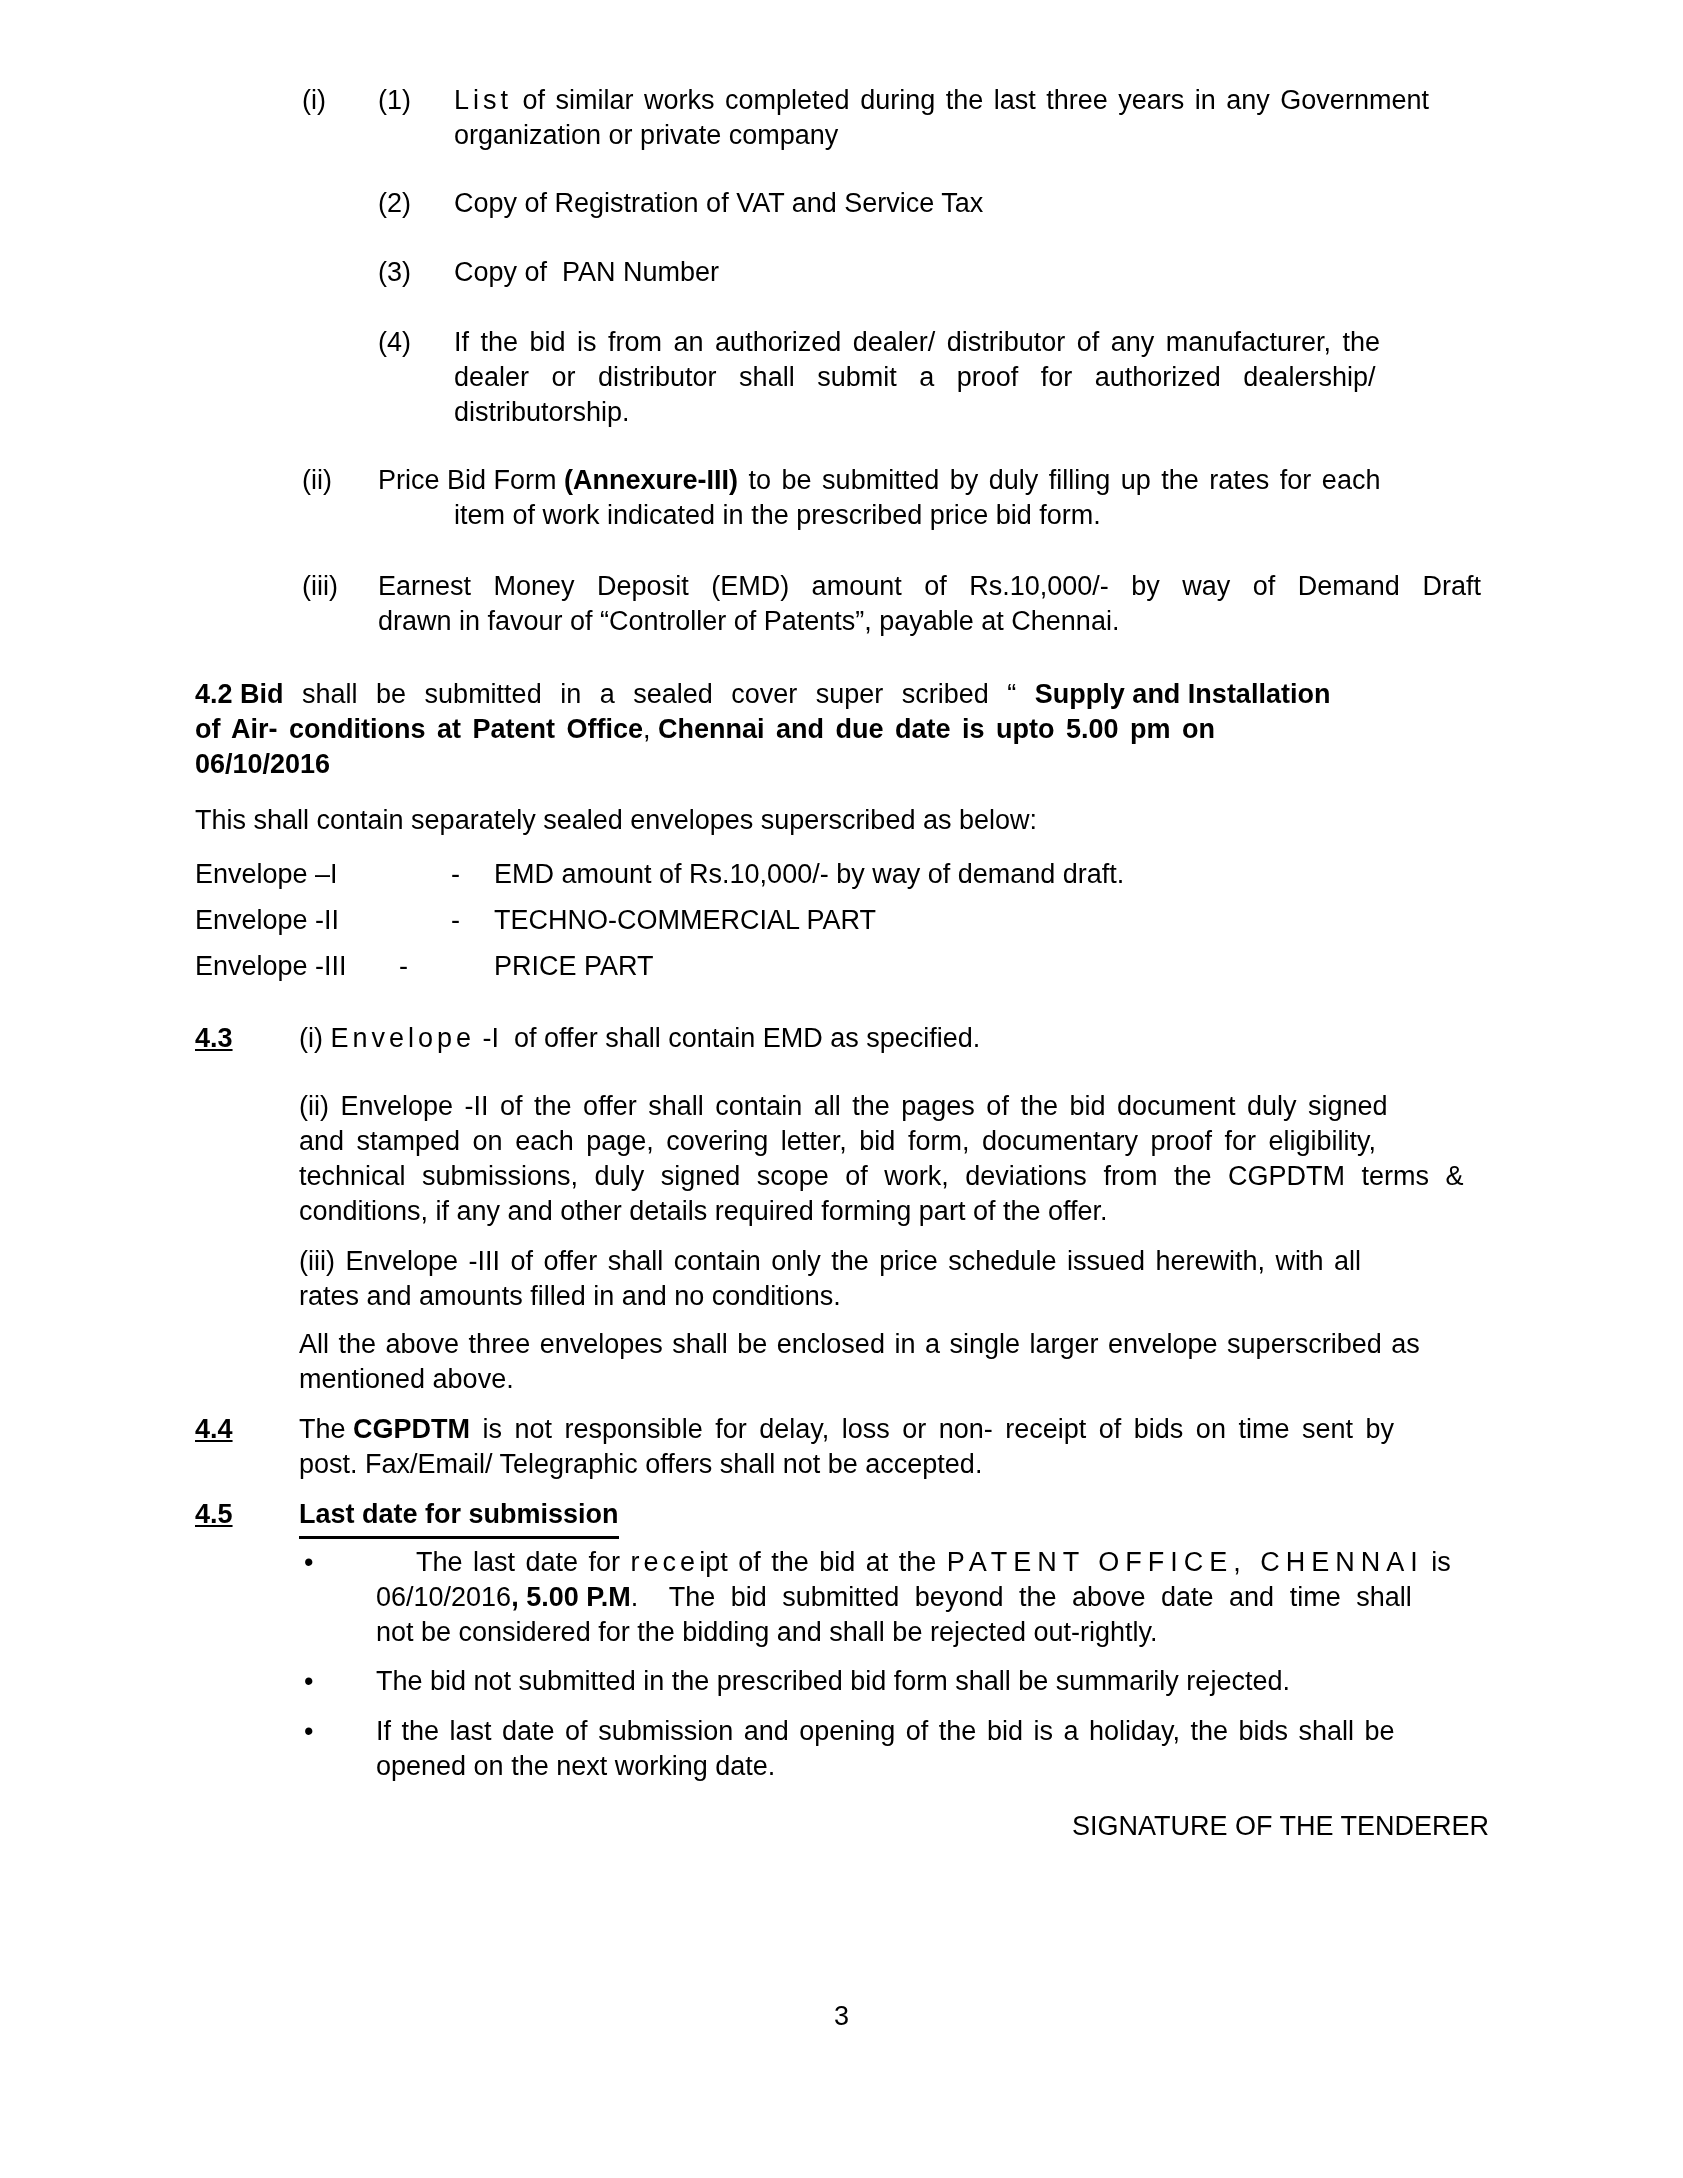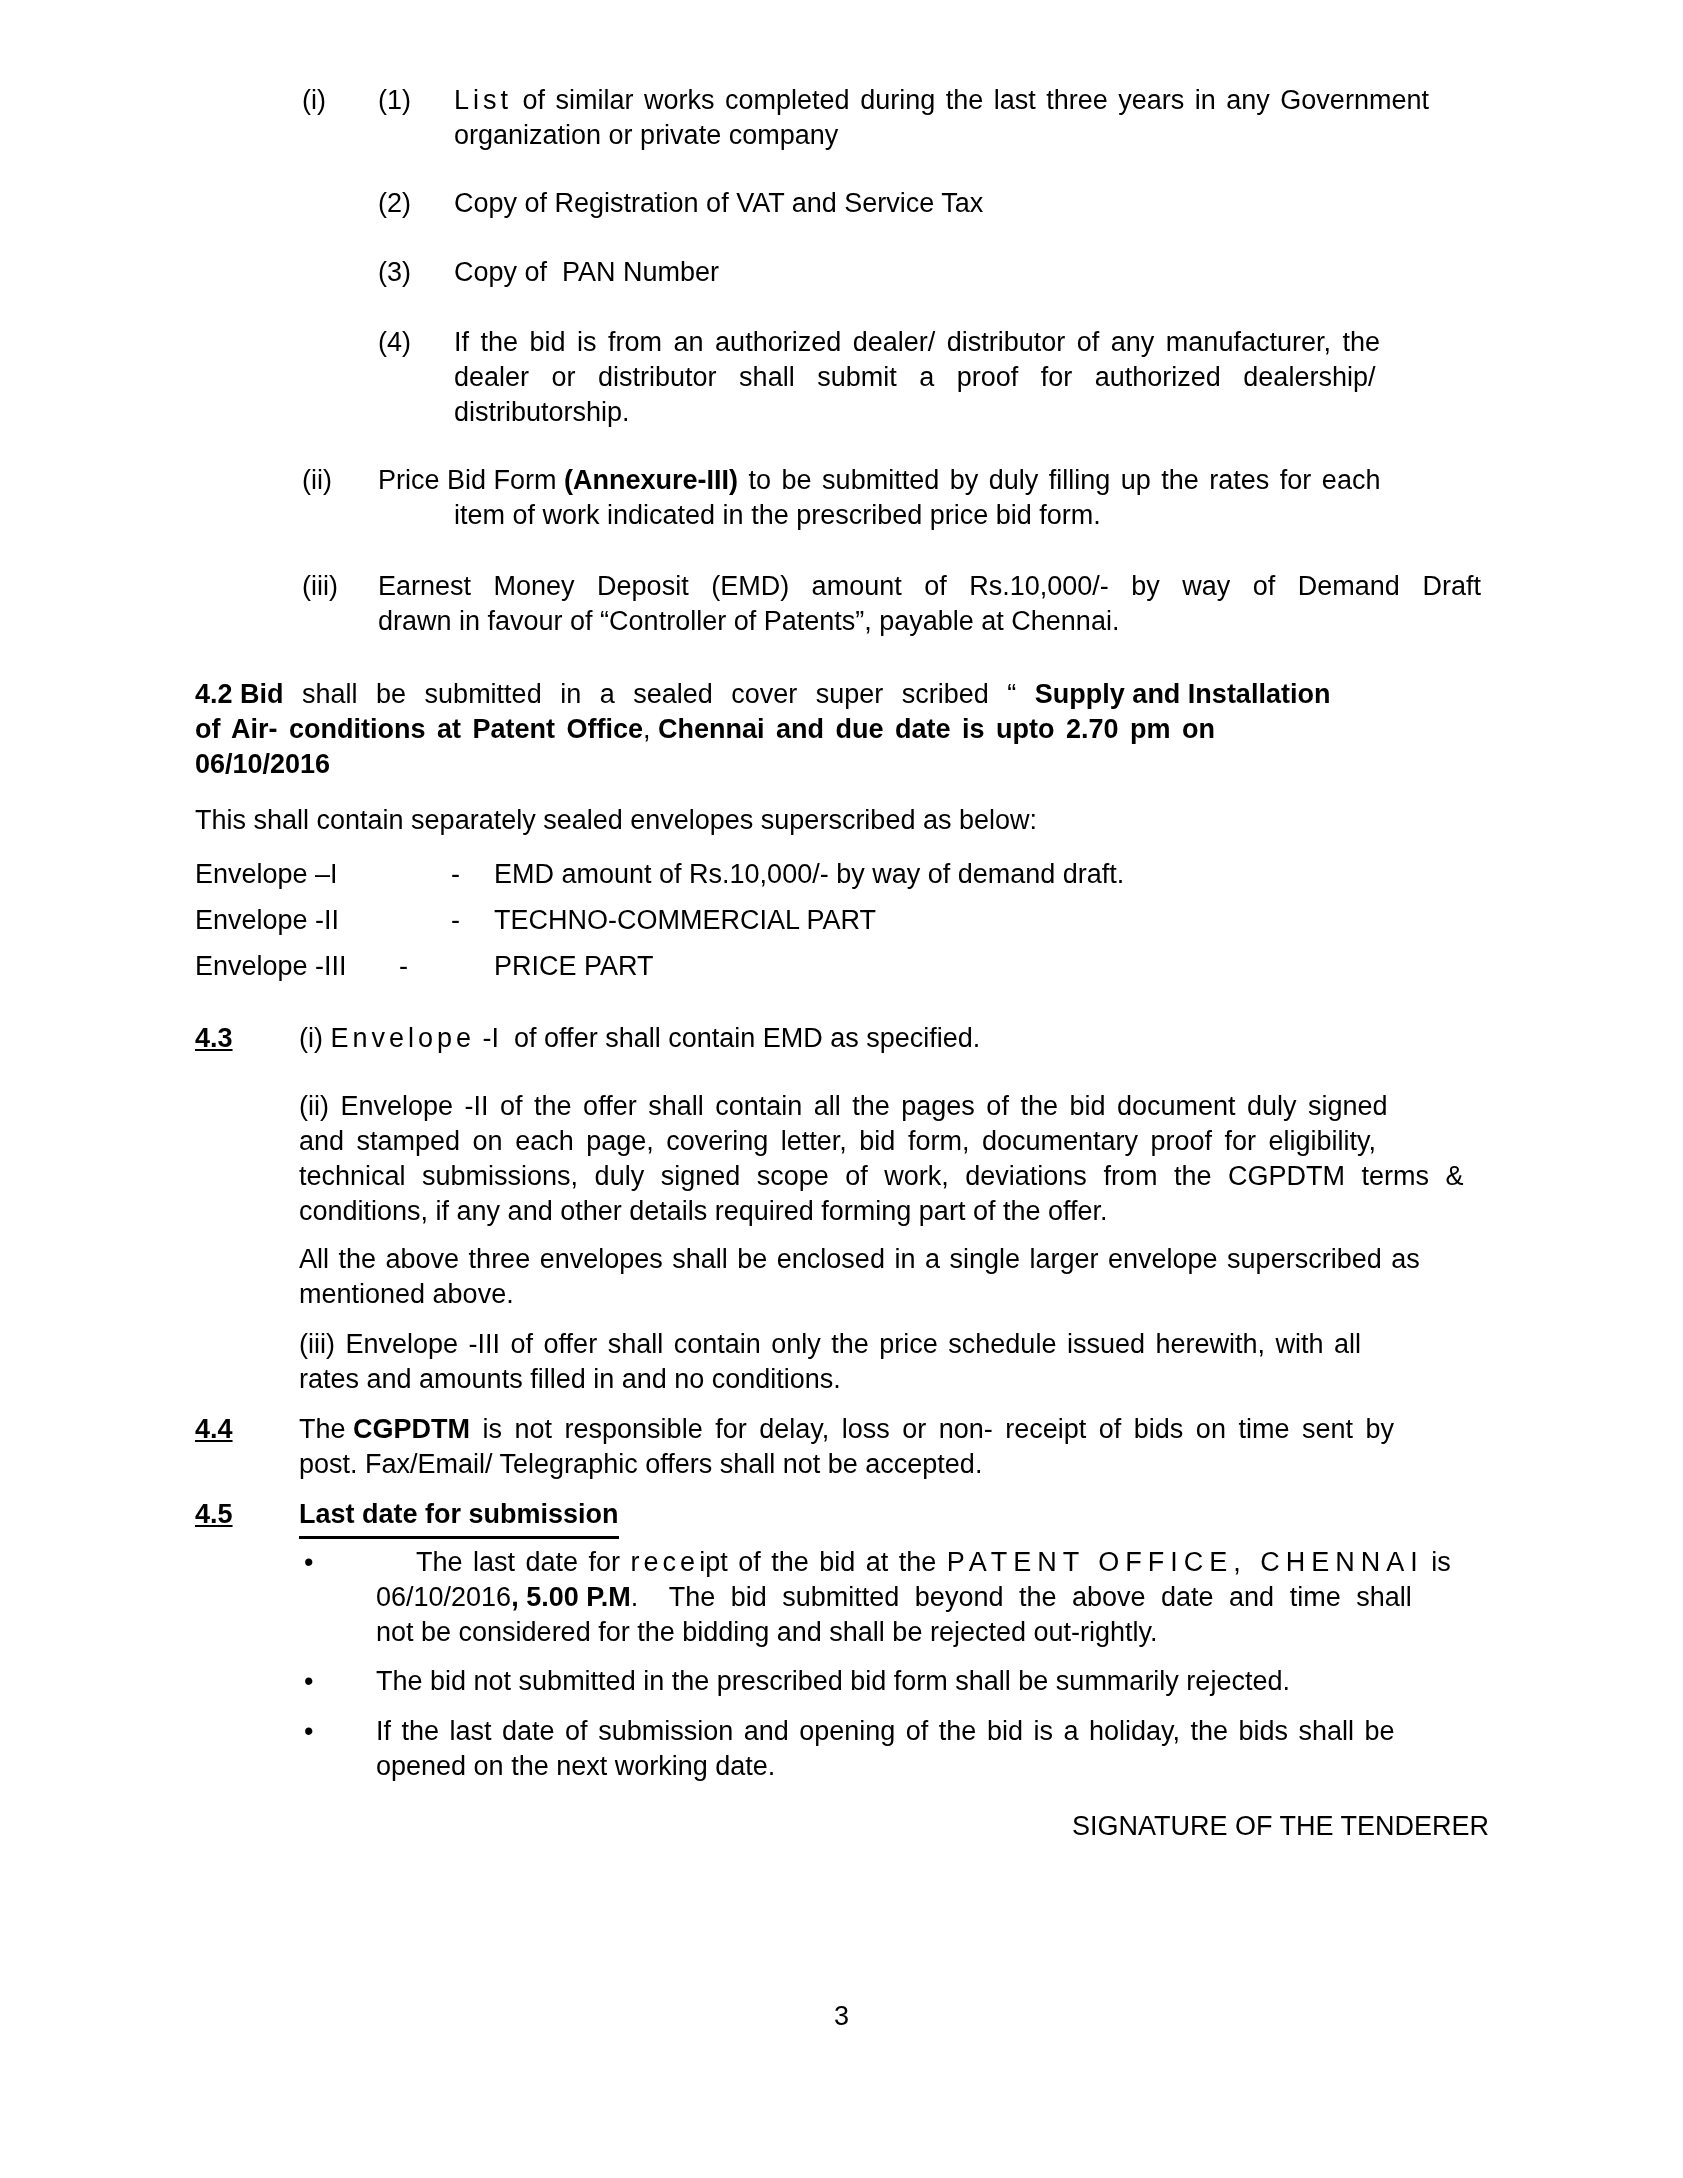--- a/index.html
+++ b/index.html
@@ -87,21 +87,21 @@
       <span class="mk mk-outer">(iii)</span>
       <div class="txt t-mid">
           <div class="ln"><span style="word-spacing: 15px;">Earnest Money Deposit (EMD) amount of Rs.10,000/- by way of Demand Draft</span></div>
           <div class="ln"><span>drawn in favour of “Controller of Patents”, payable at Chennai.</span></div>
         </div>
     </div>
 
     <div class="blk" style="margin-top:38px">
       <div class="txt para">
           <div class="ln"><span class="b">4.2 Bid</span><span style="word-spacing: 11px;"> shall be submitted in a sealed cover super scribed “ </span><span class="b">Supply and Installation</span></div>
-          <div class="ln"><span class="b" style="word-spacing: 4px;">of Air- conditions at Patent Office</span><span>, </span><span class="b" style="word-spacing: 4px;">Chennai and due date is upto 2.70 pm on</span></div>
+          <div class="ln"><span class="b" style="word-spacing: 4px;">of Air- conditions at Patent Office</span><span>, </span><span class="b" style="word-spacing: 4px;">Chennai and due date is upto 5.00 pm on</span></div>
           <div class="ln"><span class="b">06/10/2016</span></div>
         </div>
     </div>
 
     <div class="blk" style="margin-top:21px">
       <div class="txt para">
           <div class="ln"><span>This shall contain separately sealed envelopes superscribed as below:</span></div>
         </div>
     </div>
 
@@ -132,31 +132,31 @@
 
     <div class="blk" style="margin-top:33px">
       <div class="txt t-sec">
           <div class="ln"><span style="word-spacing: 4px;">(ii) Envelope -II of the offer shall contain all the pages of the bid document duly signed</span></div>
           <div class="ln"><span style="word-spacing: 5px;">and stamped on each page, covering letter, bid form, documentary proof for eligibility,</span></div>
           <div class="ln"><span style="word-spacing: 9px;">technical submissions, duly signed scope of work, deviations from the CGPDTM terms &amp;</span></div>
           <div class="ln"><span>conditions, if any and other details required forming part of the offer.</span></div>
         </div>
     </div>
 
+    <div class="blk" style="margin-top:15px">
+      <div class="txt t-sec">
+          <div class="ln"><span style="word-spacing: 3px;">(iii) Envelope -III of offer shall contain only the price schedule issued herewith, with all</span></div>
+          <div class="ln"><span>rates and amounts filled in and no conditions.</span></div>
+        </div>
+    </div>
+
     <div class="blk" style="margin-top:13px">
       <div class="txt t-sec">
           <div class="ln"><span style="word-spacing: 2px;">All the above three envelopes shall be enclosed in a single larger envelope superscribed as</span></div>
           <div class="ln"><span>mentioned above.</span></div>
-        </div>
-    </div>
-
-    <div class="blk" style="margin-top:15px">
-      <div class="txt t-sec">
-          <div class="ln"><span style="word-spacing: 3px;">(iii) Envelope -III of offer shall contain only the price schedule issued herewith, with all</span></div>
-          <div class="ln"><span>rates and amounts filled in and no conditions.</span></div>
         </div>
     </div>
 
     <div class="blk" style="margin-top:15px">
       <span class="mk secnum">4.4</span>
       <div class="txt t-sec">
           <div class="ln"><span>The </span><span class="b">CGPDTM</span><span style="word-spacing: 5px;"> is not responsible for delay, loss or non- receipt of bids on time sent by</span></div>
           <div class="ln"><span>post. Fax/Email/ Telegraphic offers shall not be accepted.</span></div>
         </div>
     </div>

